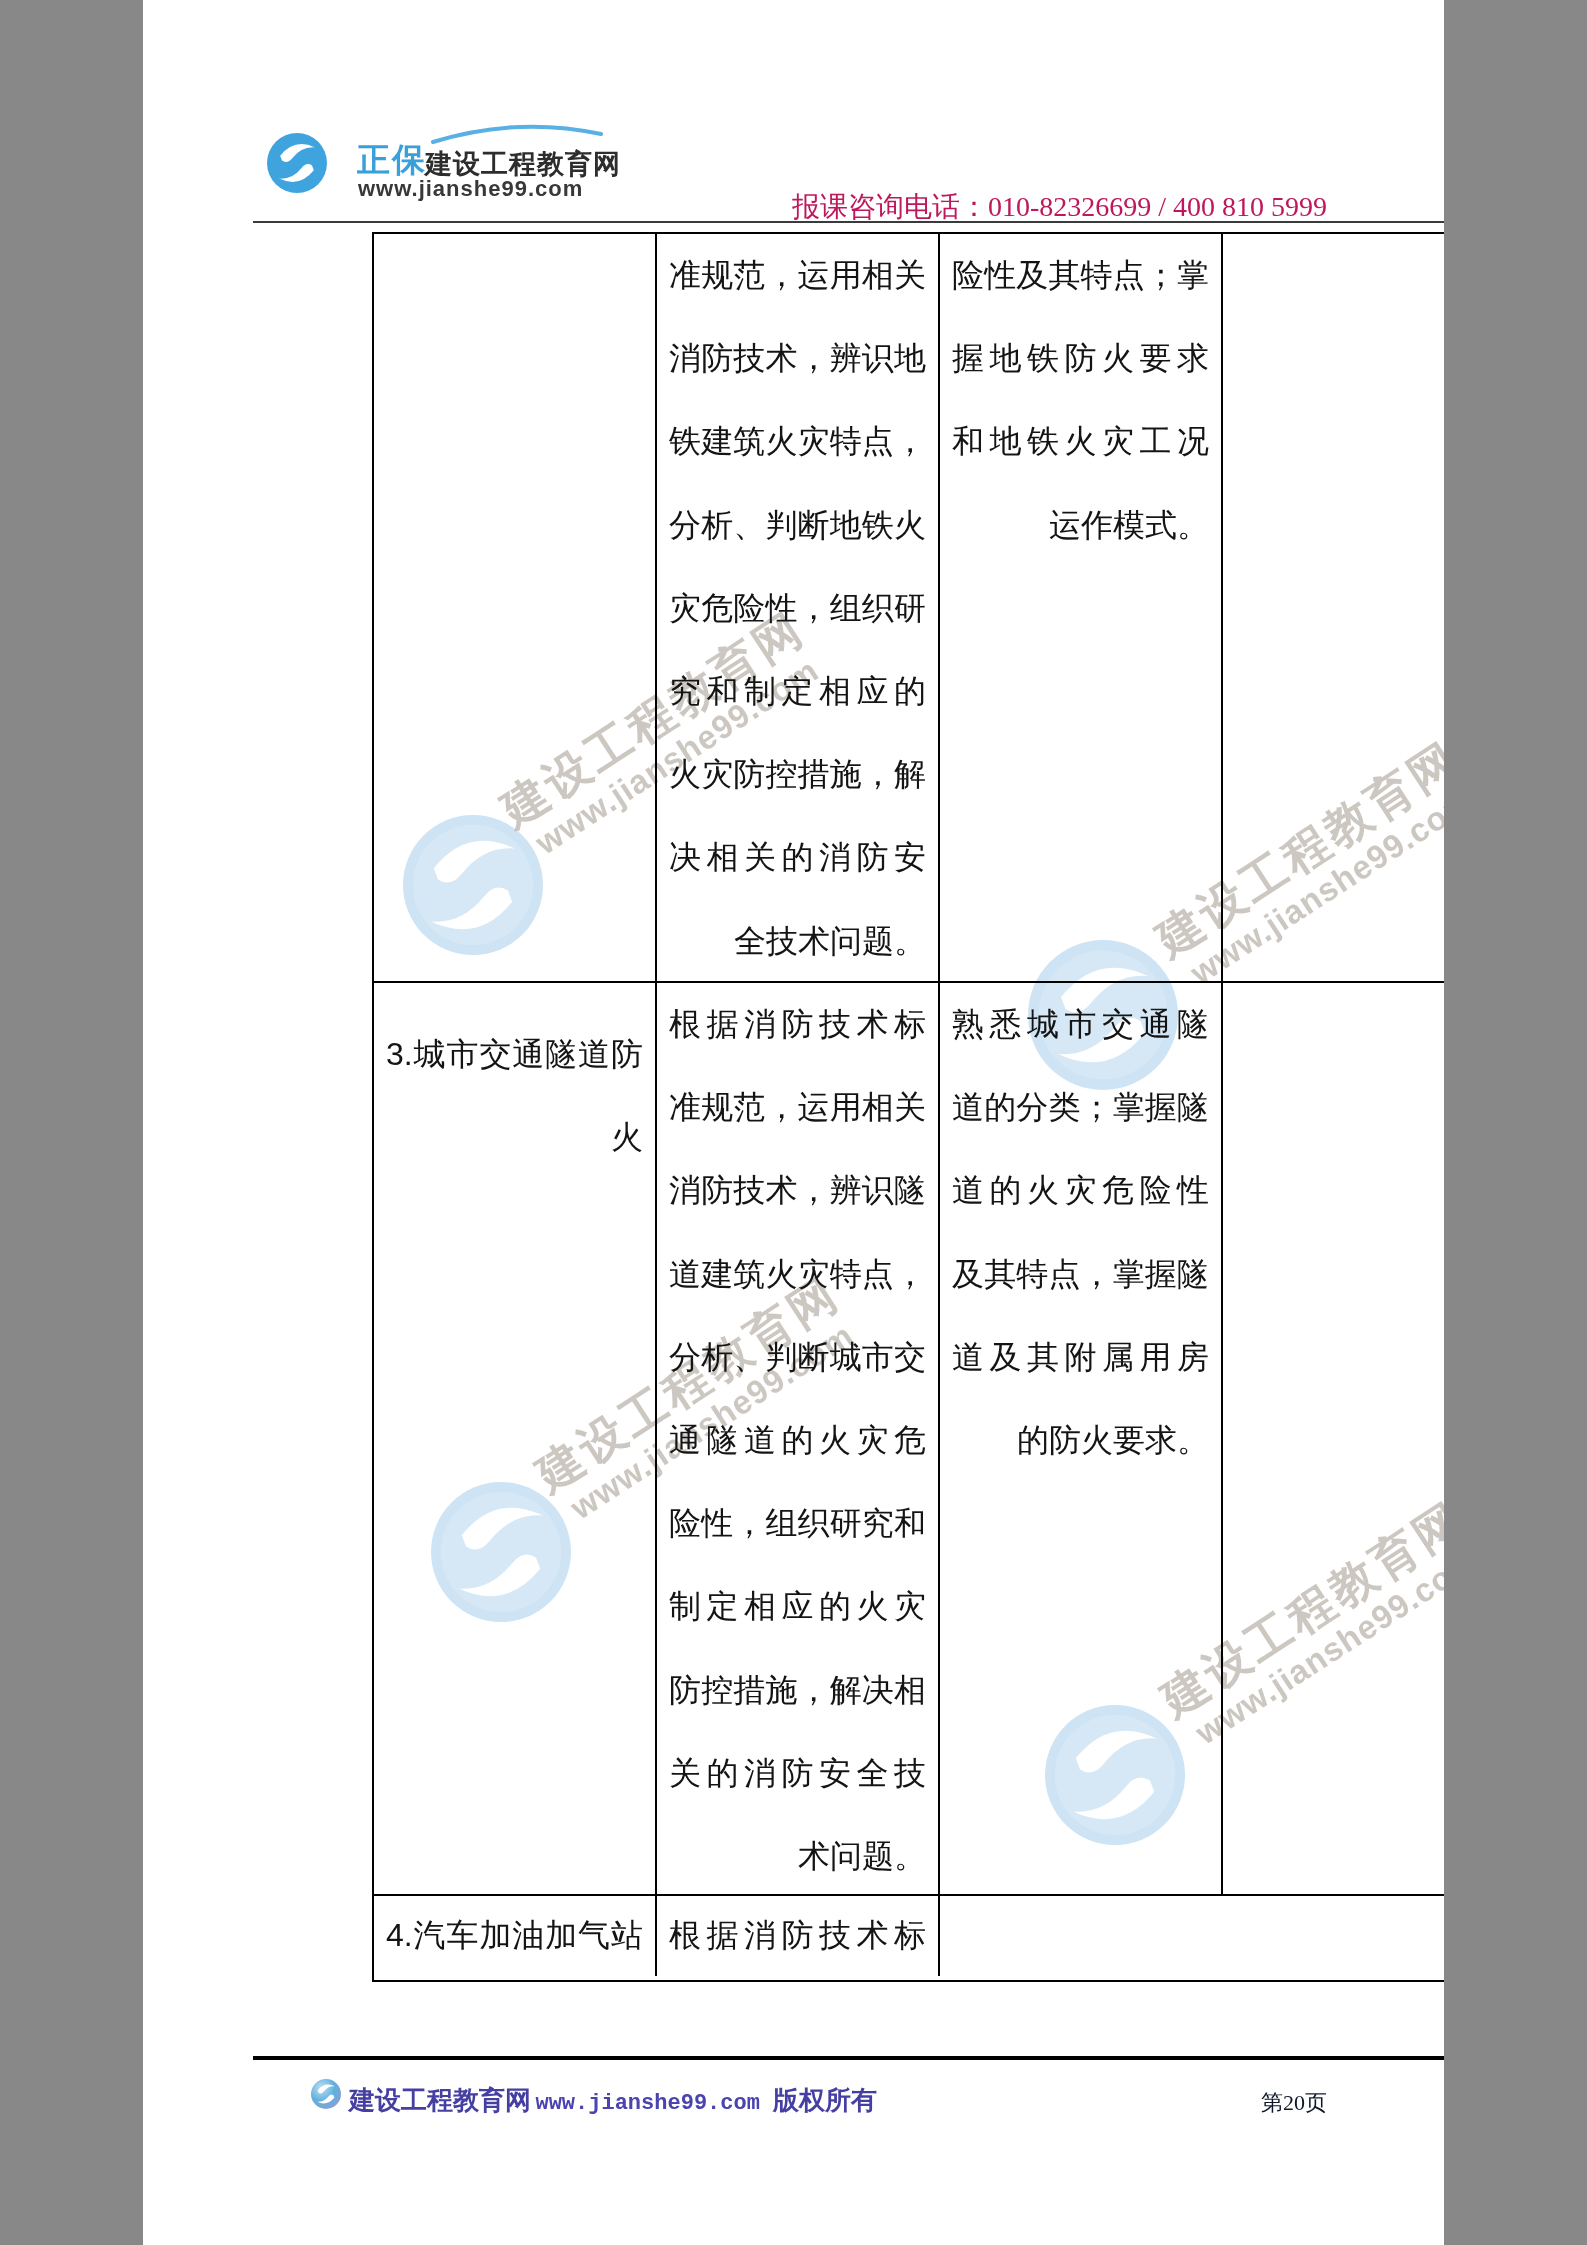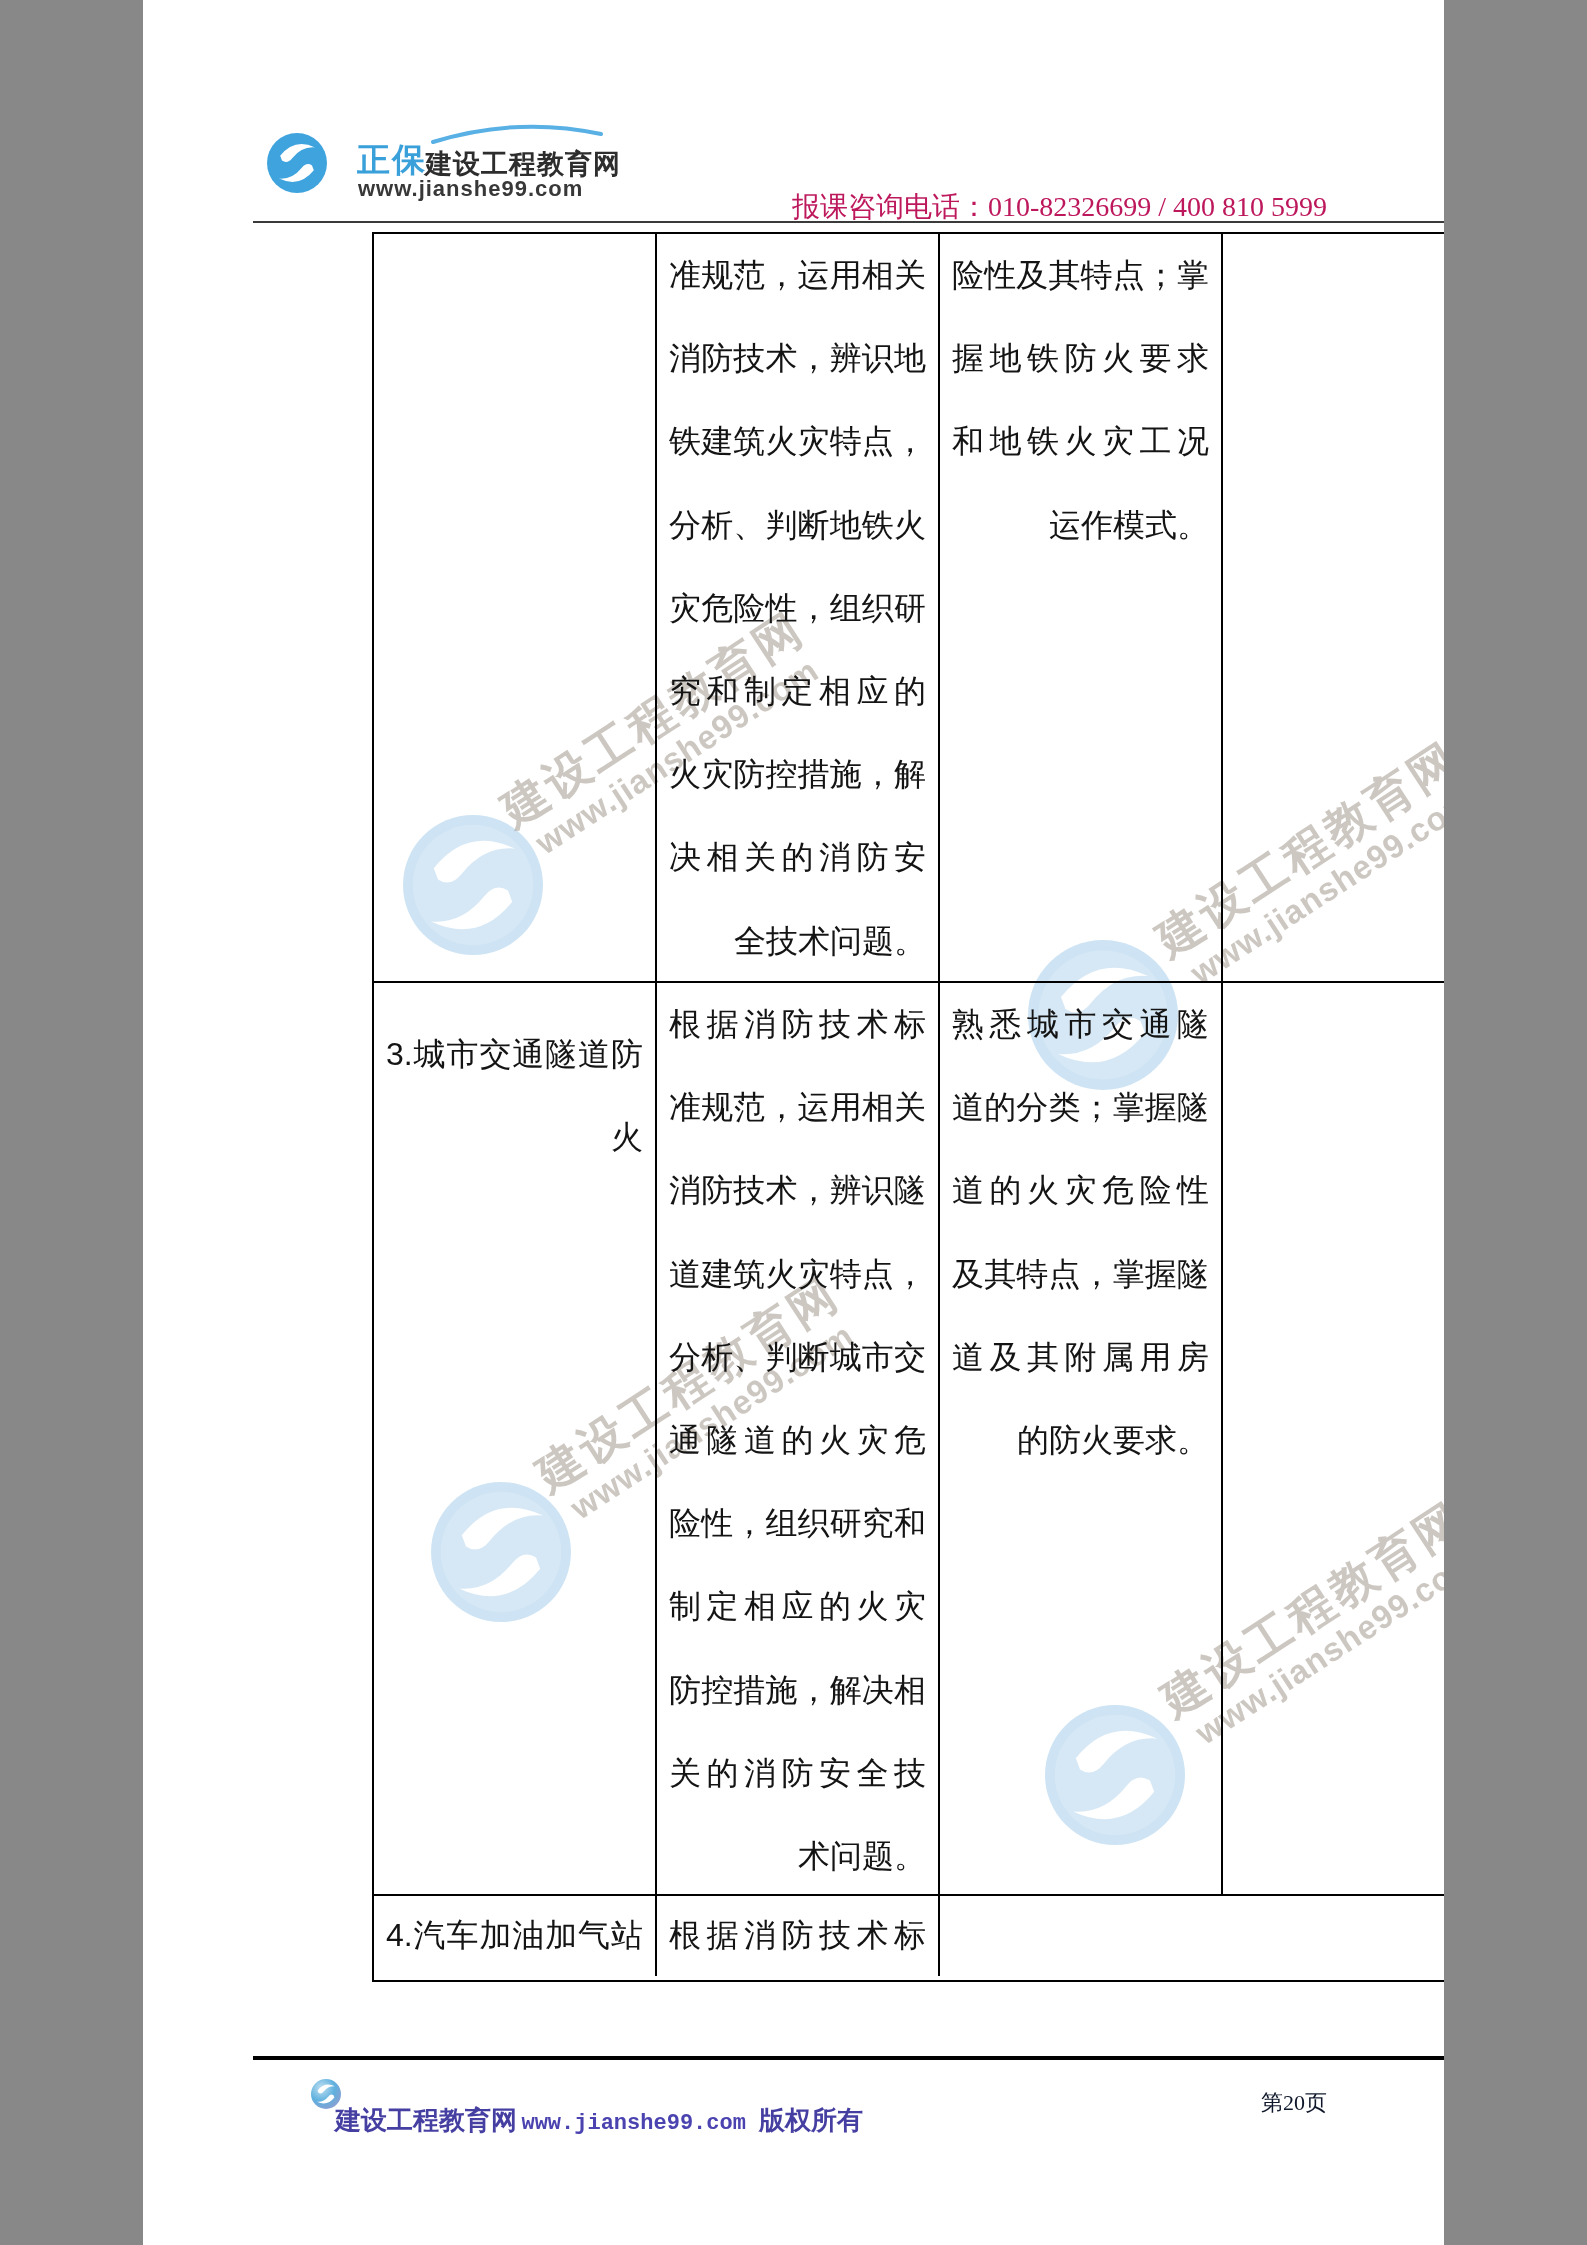--- a/index.html
+++ b/index.html
@@ -42,21 +42,21 @@
   .t-cell.vr { border-right:2px solid #000; }
   .tl { height:83.2px; line-height:83.2px; font-size:32px; font-weight:500;
         color:#141414; white-space:nowrap;text-align:right; }
   .tl.j { text-align:justify; text-align-last:justify; text-justify:inter-character;
         white-space:normal; }
   .row-c .tl { height:78px; line-height:78px; }
   
   .footer-rule { position:absolute; left:110px; top:2056px; width:1387px; height:4px;
            background:#000; }
   .footer-logo { position:absolute; left:168px; top:2079px; width:30px; height:30px; }
-  .footer-text { position:absolute; left:192px; top:2083px; white-space:nowrap;margin-top:20px; }
+  .footer-text { position:absolute; left:206px; top:2083px; white-space:nowrap; }
   .footer-text .site { font-size:26px; font-weight:bold; color:#463fa2; }
   .footer-text .url { font-size:22px; font-weight:bold; color:#4a43b0;
            font-family:"Liberation Mono", monospace; }
   .footer-text .cr { font-size:26px; font-weight:bold; color:#463fa2; }
   .page-num { position:absolute; right:117px; top:2088px; font-size:22px;
            font-family:"Liberation Serif", serif; color:#0f172a; }
 </style>
 </head>
 <body>
 

